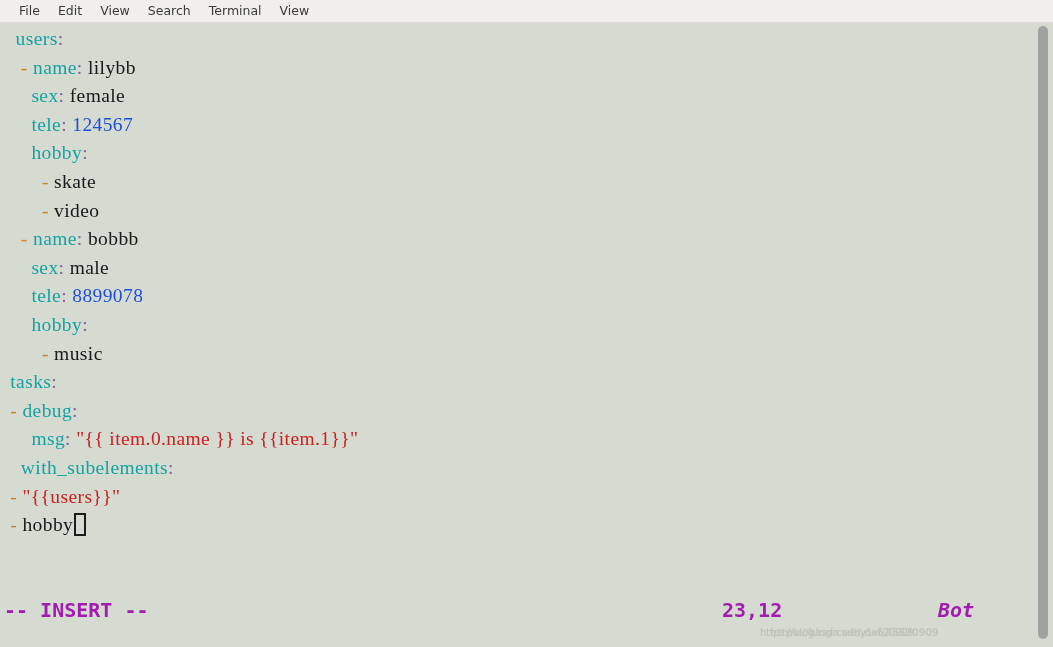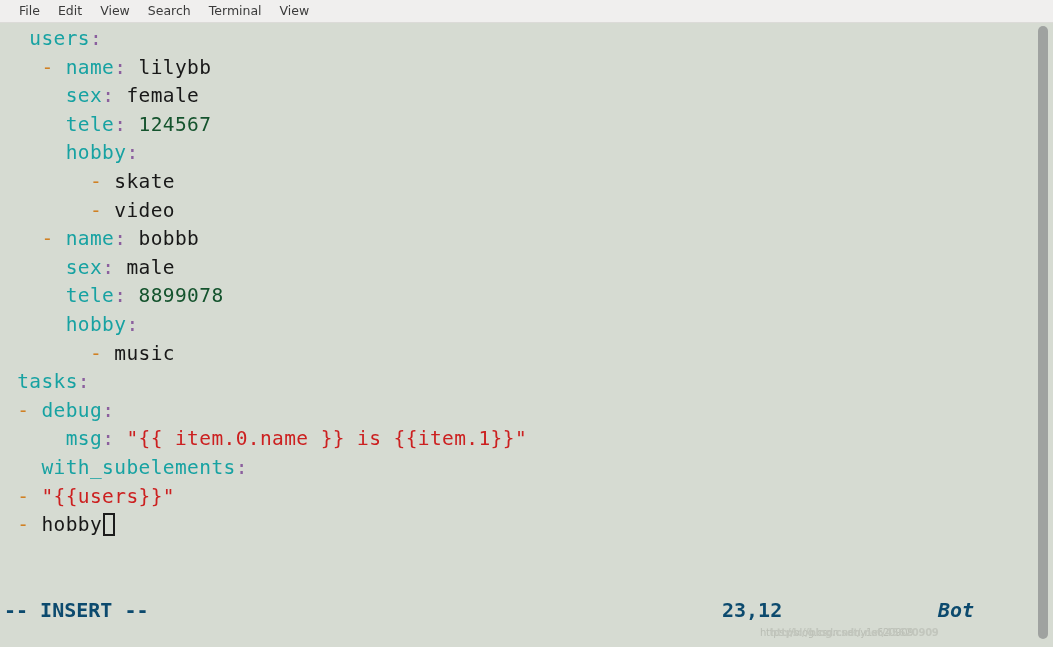--- a/index.html
+++ b/index.html
@@ -62,28 +62,29 @@
     font-family: "DejaVu Sans Mono", monospace;
     font-size: 19.5px;
     line-height: 28.6px;
     white-space: pre;
     letter-spacing: 0.4px;
   }
   .line {
     height: 28.6px;
     padding-left: 5px;
     white-space: pre;
+    font-family: Liberation Serif, serif;
   }
 
   
   .k    { color: #17a2a2; }            
   .col  { color: #8b5f9e; }            
   .dash { color: #d08024; }            
   .v    { color: #181818; margin-top: 24px; }            
-  .num  { color: #14532d; }            
+  .num  { color: #1d4ed8; }            
   .str  { color: #cc2020; }            
 
   
   .cursor {
     display: inline-block;
     width: 12px;
     height: 23px;
     border: 2px solid #1c1c1c;
     box-sizing: border-box;
     vertical-align: -5px;
@@ -93,21 +94,21 @@
   
   .statusline {
     position: absolute;
     left: 0;
     bottom: 20px;
     width: 100%;
     height: 29px;
     font-family: "DejaVu Sans Mono", monospace;
     font-size: 20px;
     font-weight: bold;
-    color: #0c4a6e;
+    color: #a21caf;
     white-space: pre;
   }
   .status-mode {
     position: absolute;
     left: 4px;
     top: 0;
   }
   .status-pos {
     position: absolute;
     left: 722px;

